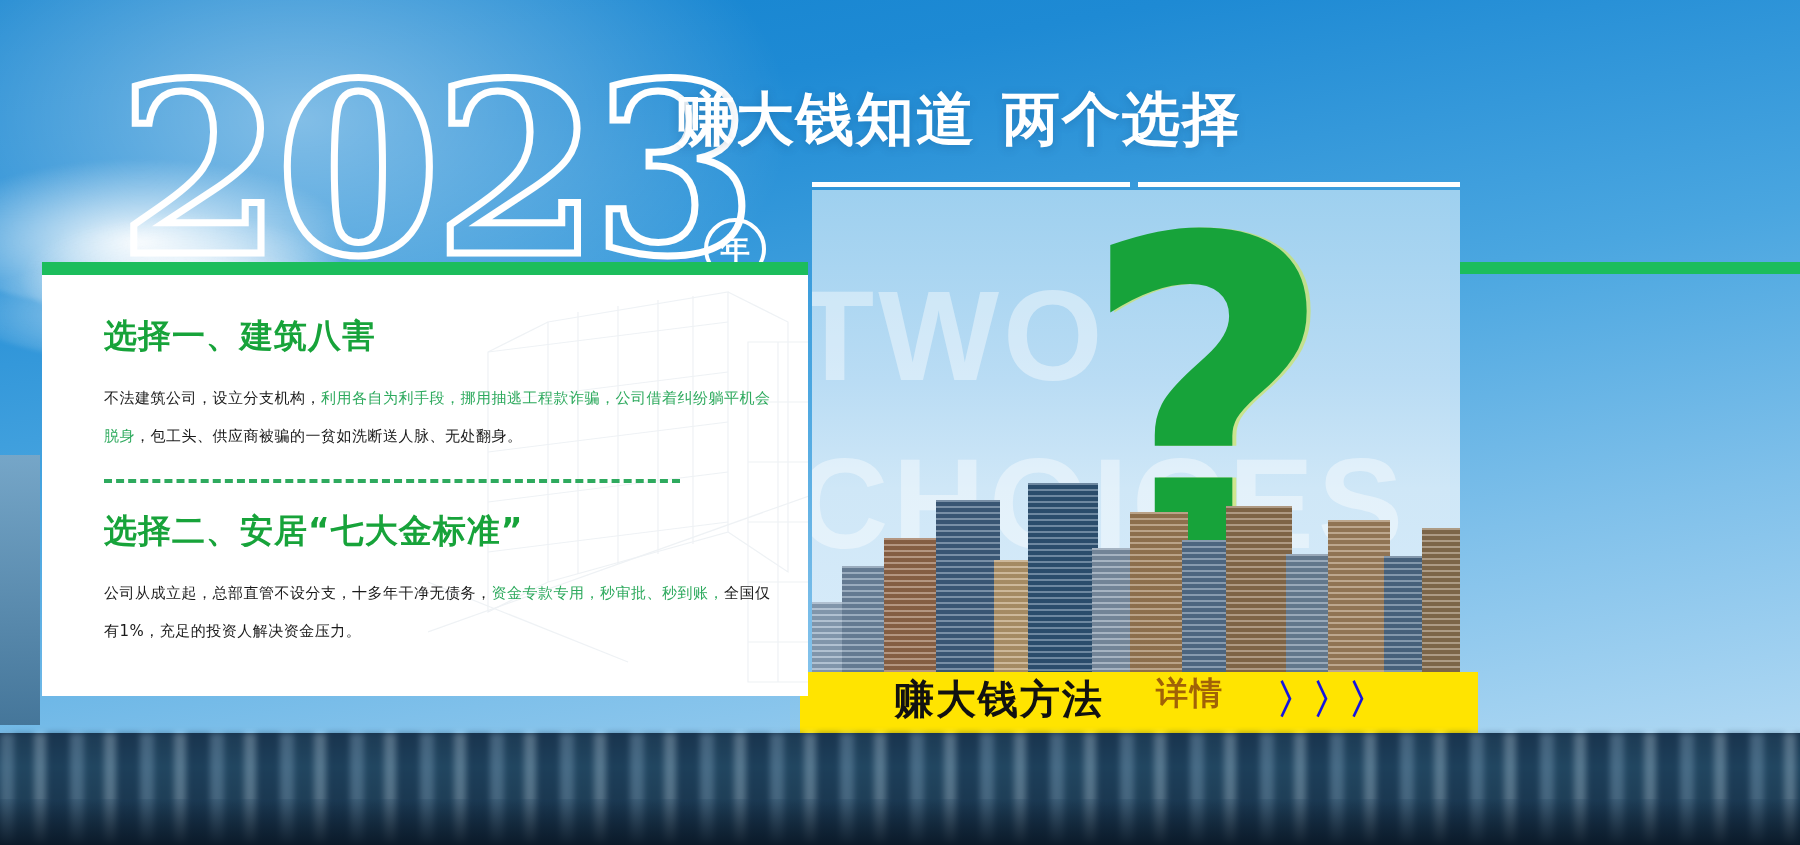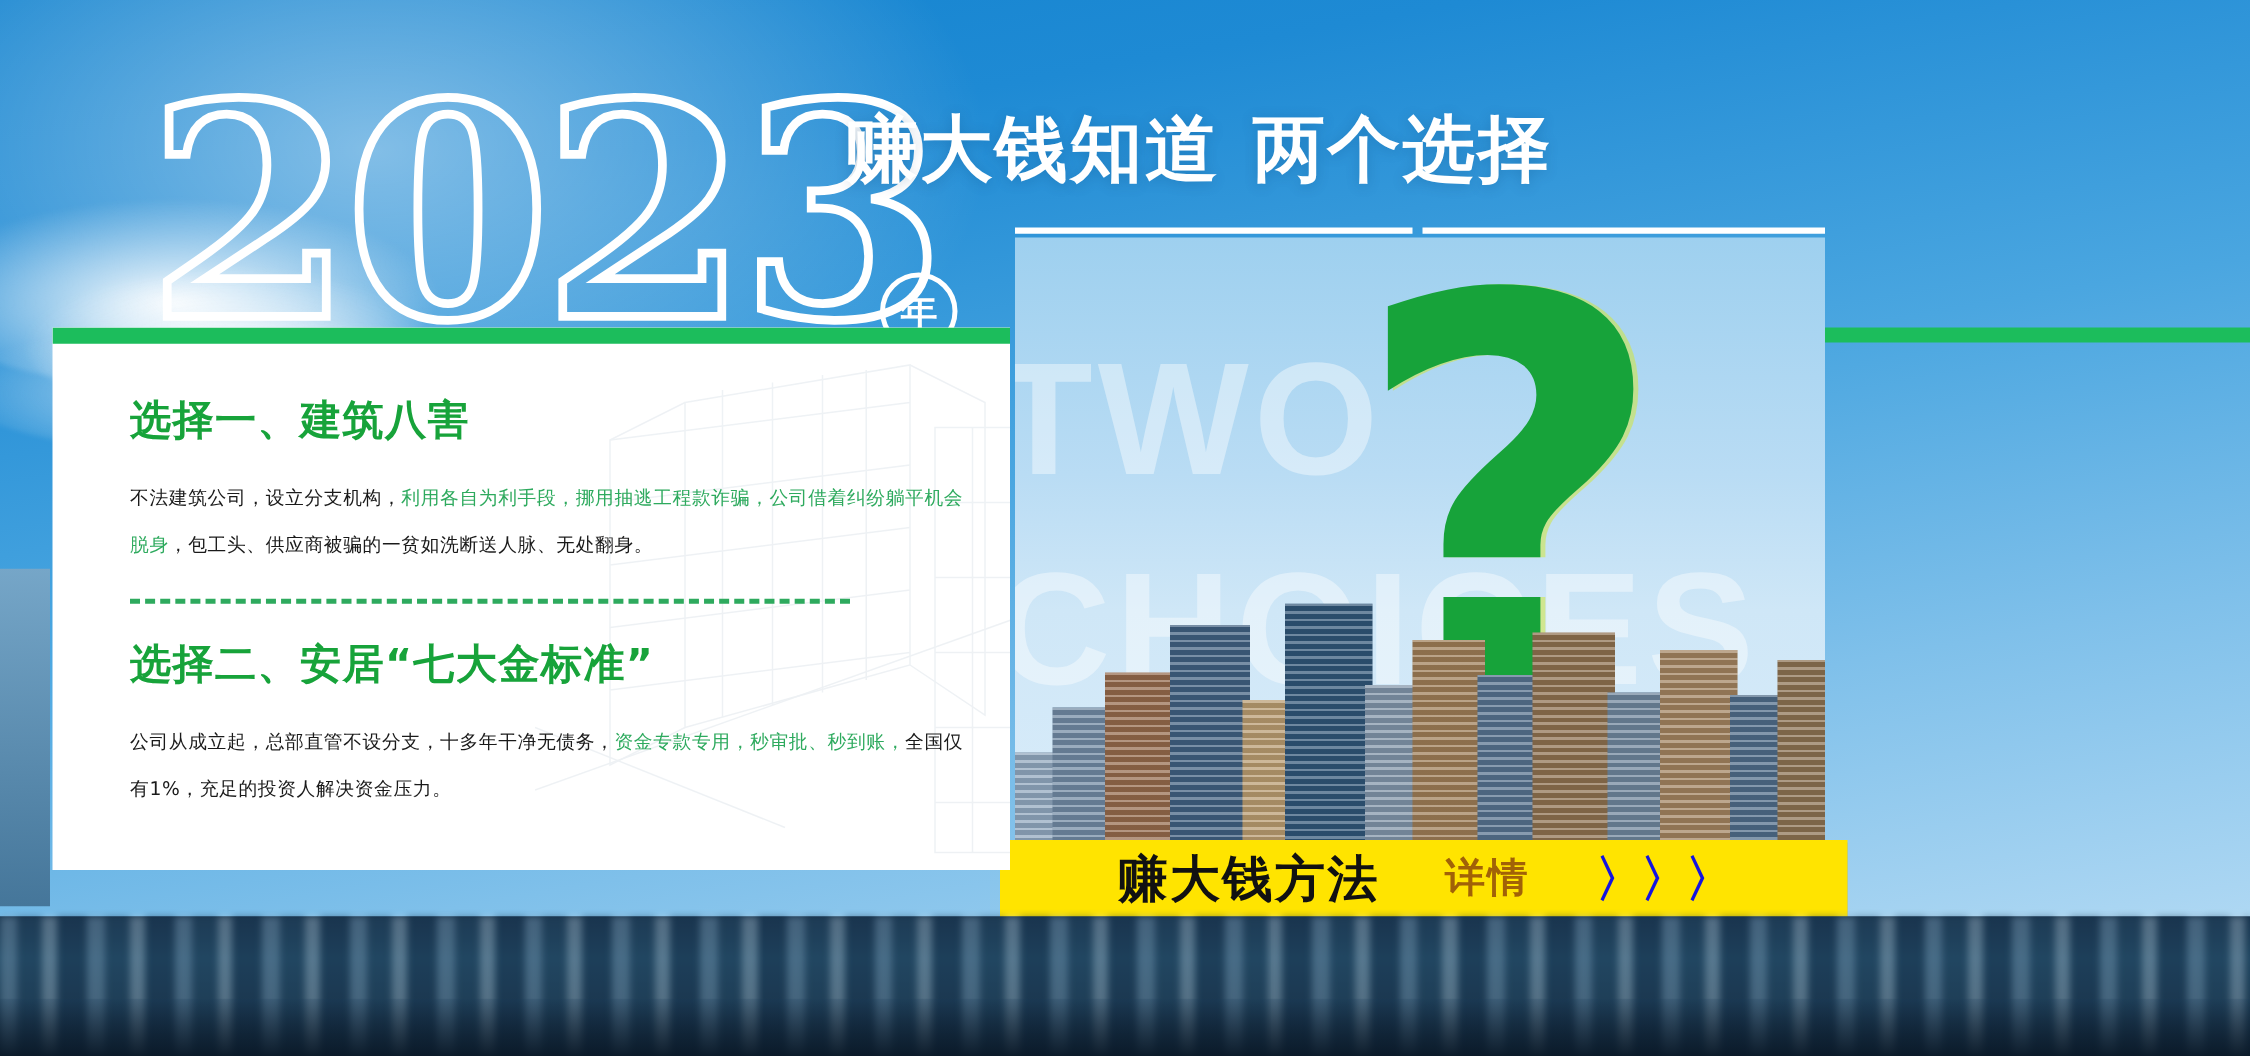--- a/index.html
+++ b/index.html
@@ -79,21 +79,21 @@
   .qmark {
     position:absolute; left:268px; top:12px;
     font-size:440px; line-height:400px; font-weight:700; color:#17a33a;
     font-family:"DejaVu Sans","Liberation Sans",sans-serif;
     text-shadow:4px 0 0 rgba(210,230,60,.55);
   }
 
   
   .cta {
     position:absolute; left:800px; top:672px; width:678px; height:62px;
-    background:#ffe400; display:flex; align-items:center; justify-content:center;
+    background:#ffe400; display:flex; justify-content:center;
     gap:52px; box-shadow:0 2px 0 rgba(0,0,0,.18);
   }
   .cta-main { color:#111111; font-size:40px; font-weight:700; letter-spacing:2px; }
   .cta-link { color:#a16207; font-size:32px; font-weight:700; letter-spacing:2px; }
   .cta-arrows { color:#1414e0; font-size:40px; font-weight:700; letter-spacing:-4px; }
 
   
   .card {
     position:absolute; left:42px; top:262px; width:766px; height:434px;
     background:#ffffff; overflow:hidden;

